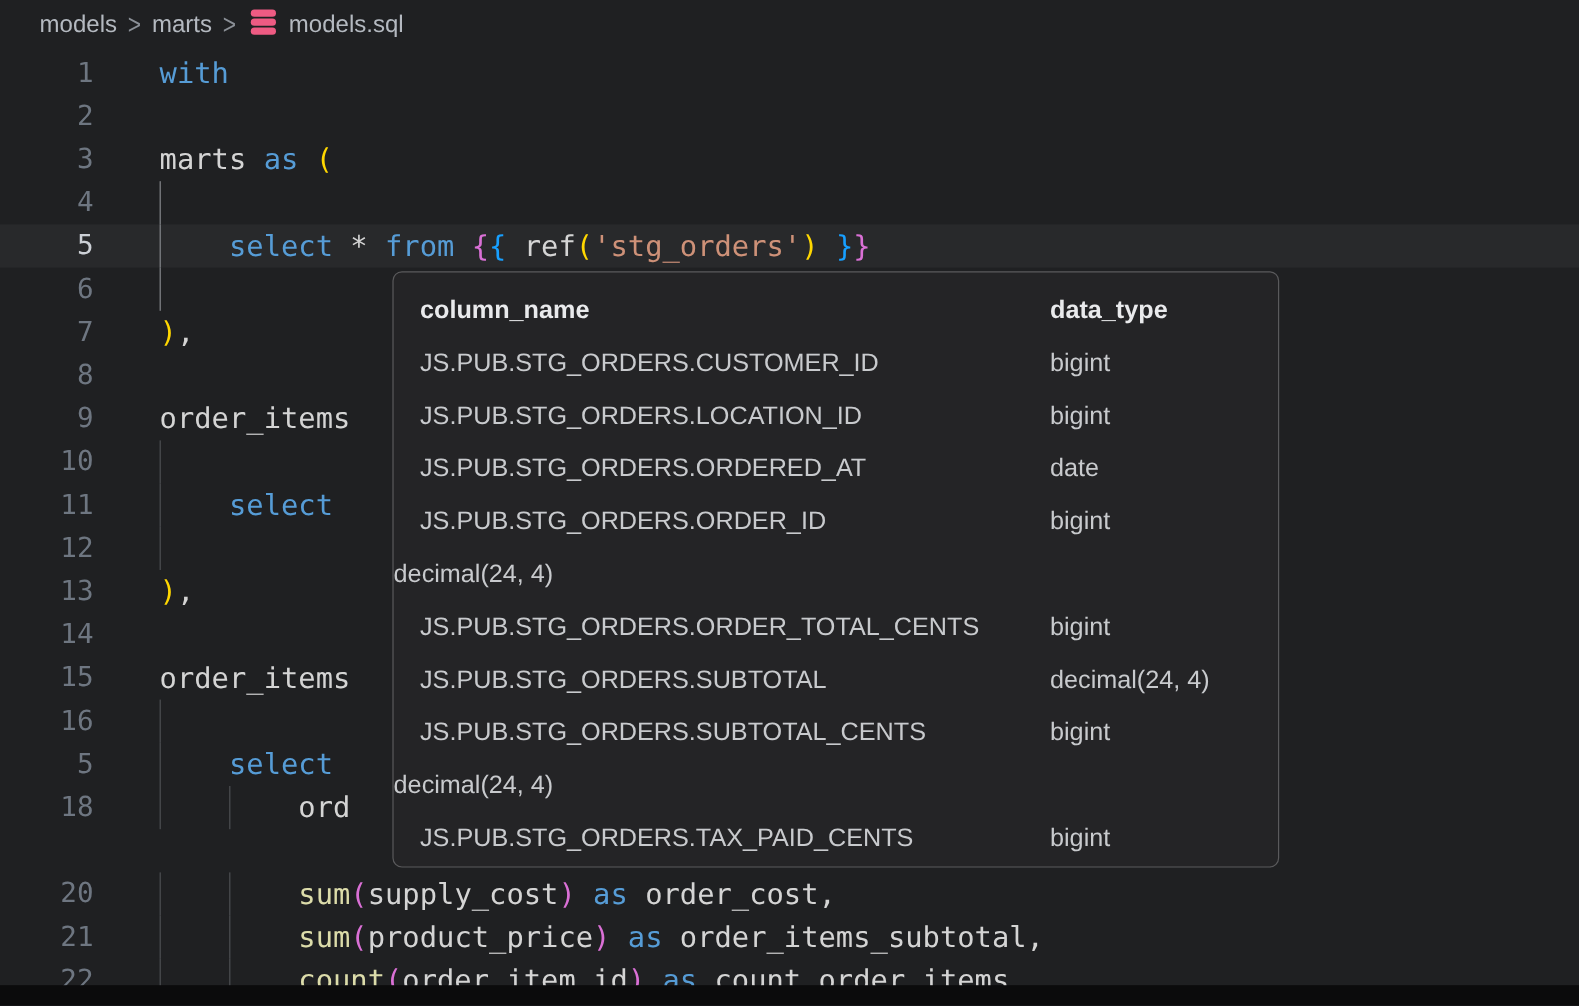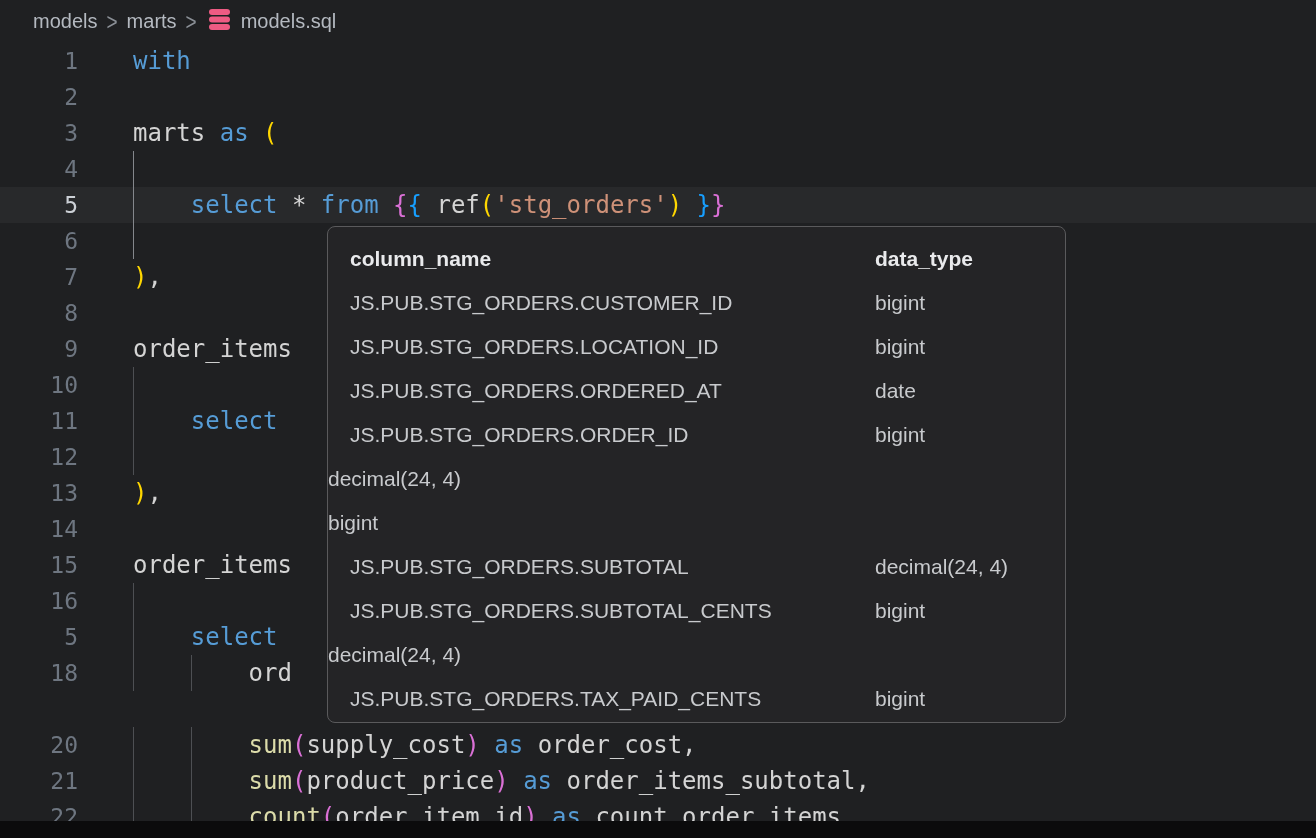--- a/index.html
+++ b/index.html
@@ -112,20 +112,21 @@
           <span class="ptype">date</span>
         </div>
         <div class="prow">
           <span class="pname">JS.PUB.STG_ORDERS.ORDER_ID</span>
           <span class="ptype">bigint</span>
         </div>
         <div class="prow">
           <span class="ptype">decimal(24, 4)</span>
         </div>
         <div class="prow">
+          <span class="pname">JS.PUB.STG_ORDERS.ORDER_TOTAL_CENTS</span>
           <span class="ptype">bigint</span>
         </div>
         <div class="prow">
           <span class="pname">JS.PUB.STG_ORDERS.SUBTOTAL</span>
           <span class="ptype">decimal(24, 4)</span>
         </div>
         <div class="prow">
           <span class="pname">JS.PUB.STG_ORDERS.SUBTOTAL_CENTS</span>
           <span class="ptype">bigint</span>
         </div>

